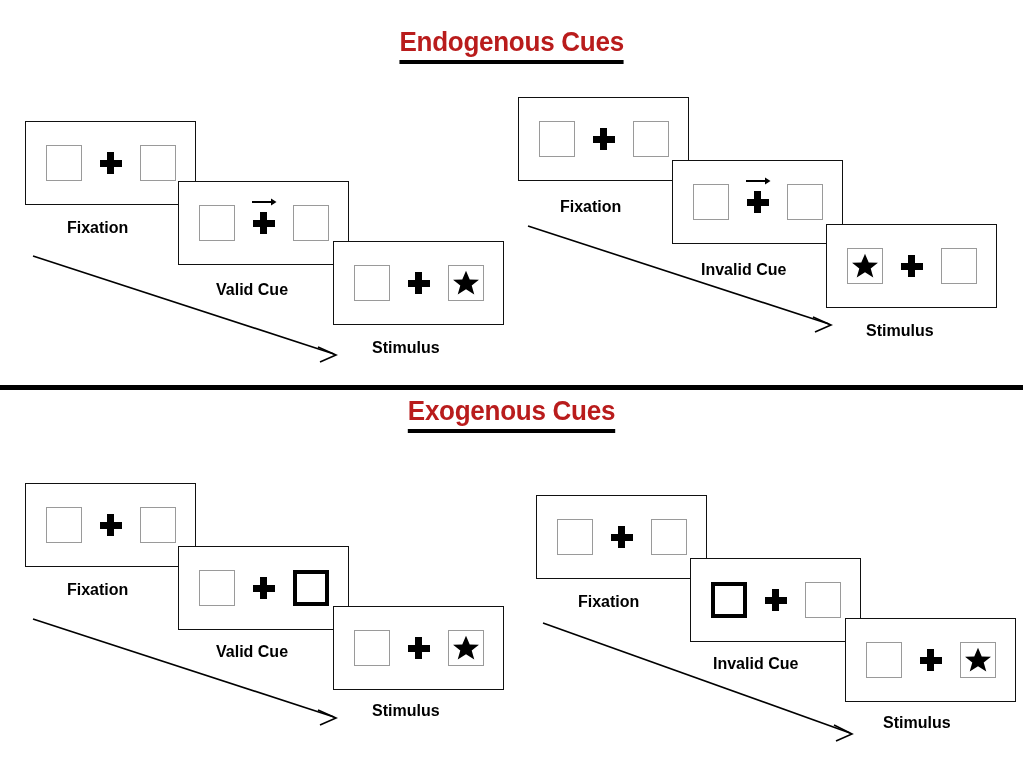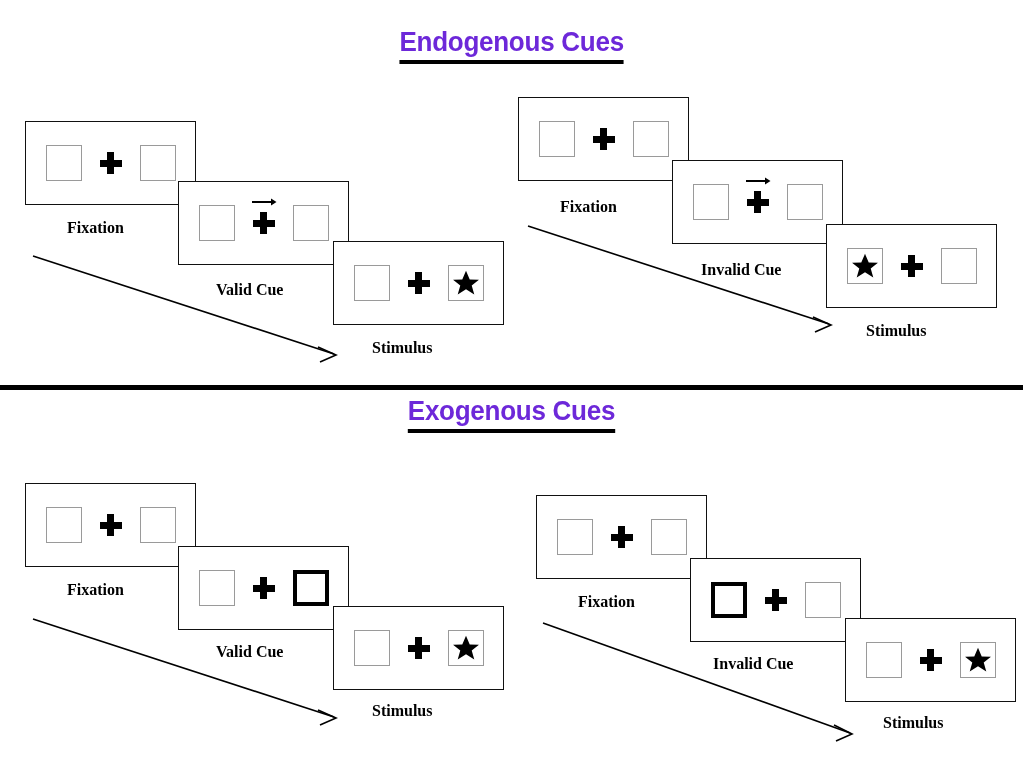--- a/index.html
+++ b/index.html
@@ -6,21 +6,21 @@
   body{
     width:1023px;height:767px;position:relative;overflow:hidden;
     font-family:"Liberation Sans","DejaVu Sans",sans-serif;
     color:#000000;
   }
 
   
   .section-title{
     position:absolute;left:0;width:1023px;text-align:center;
     font-weight:bold;font-size:28px;letter-spacing:-0.3px;
-    color:#6d28d9;
+    color:#b91c1c;
   }
   .section-title span{
     display:inline-block;
     border-bottom:4px solid #000;
     padding-bottom:2px;
     transform:scaleX(0.93);
   }
   #title-endogenous{top:26px;}
   #title-exogenous{top:395px;}
 
@@ -75,21 +75,20 @@
   .star{
     display:block;width:28px;height:28px;
   }
 
   
   .caption{
     position:absolute;
     font-weight:bold;font-size:16px;
     color:#000;white-space:nowrap;
     letter-spacing:0px;
-    font-family:Liberation Serif, serif;
   }
 
   
   .flow-arrow{position:absolute;pointer-events:none;}
   .flow-arrow svg{display:block;overflow:visible;}
 </style>
 </head>
 <body>
 
 <div class="section-title" id="title-endogenous">

